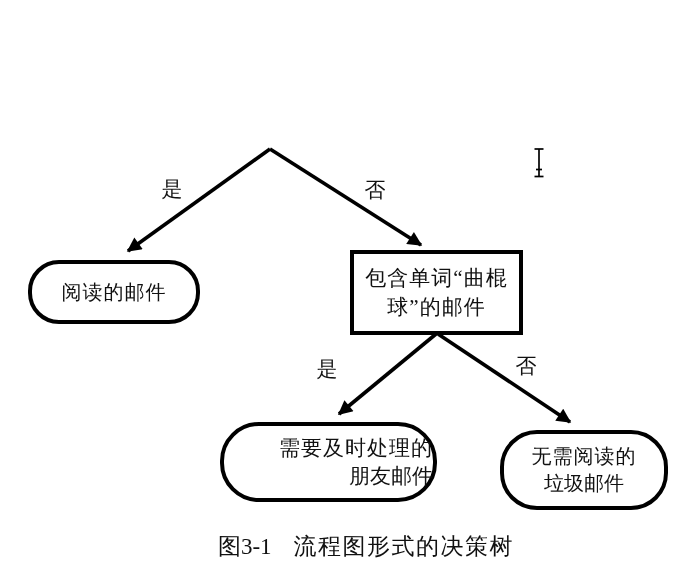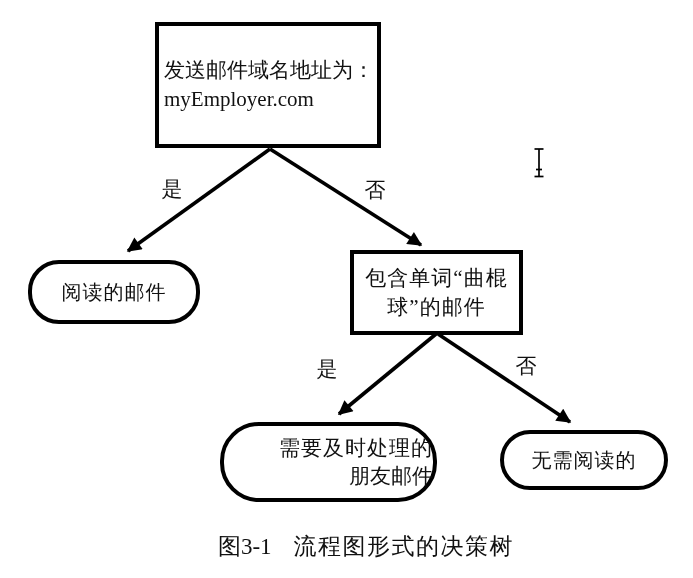--- a/index.html
+++ b/index.html
@@ -47,21 +47,21 @@
     line-height: 29px;
     letter-spacing: 1px;
   }
   .node-leaf-bl {
     left: 220px; top: 422px; width: 217px; height: 80px;
     border-radius: 39px;
     line-height: 28px;
     align-items: flex-end;
   }
   .node-leaf-br {
-    left: 500px; top: 430px; width: 168px; height: 60px;
+    left: 500px; top: 430px; width: 168px; height: 80px;
     border-radius: 37px;
     line-height: 27px;
     font-size: 20px;
   }
   .nline { display: block; }
   .spread-wide { letter-spacing: 5px; text-indent: 5px; }
   .spread-slight { letter-spacing: 1px; }
   .edge-label {
     position: absolute;
     transform: translate(-50%, -50%);
@@ -100,24 +100,20 @@
       <marker id="arrowhead" viewBox="0 0 10 10" refX="9" refY="5" markerWidth="5.5" markerHeight="4" orient="auto" markerUnits="strokeWidth">
         <path d="M0,0 L10,5 L0,10 Z" fill="#000000"></path>
       </marker>
     </defs>
     <path d="M270,149 L128,251" stroke="#000000" stroke-width="3.6" fill="none" marker-end="url(#arrowhead)"></path>
     <path d="M270,149 L421,245" stroke="#000000" stroke-width="3.6" fill="none" marker-end="url(#arrowhead)"></path>
     <path d="M436,334 L339,414" stroke="#000000" stroke-width="3.6" fill="none" marker-end="url(#arrowhead)"></path>
     <path d="M438,334 L570,422" stroke="#000000" stroke-width="3.6" fill="none" marker-end="url(#arrowhead)"></path>
   </svg>
 
-  <div class="node node-root">
-    <span class="nline">发送邮件域名地址为：</span>
-    <span class="nline">myEmployer.com</span>
-  </div>
 
   <div class="edge-label" id="label-yes-1">是</div>
   <div class="edge-label" id="label-no-1">否</div>
 
   <div class="node node-leaf-left">
     <span class="nline spread-slight">阅读的邮件</span>
   </div>
 
   <div class="node node-decision">
     <span class="nline">包含单词“曲棍</span>
@@ -127,20 +123,21 @@
   <div class="edge-label" id="label-yes-2">是</div>
   <div class="edge-label" id="label-no-2">否</div>
 
   <div class="node node-leaf-bl">
     <span class="nline spread-slight">需要及时处理的</span>
     <span class="nline">朋友邮件</span>
   </div>
 
   <div class="node node-leaf-br">
     <span class="nline spread-slight">无需阅读的</span>
+    <span class="nline">垃圾邮件</span>
   </div>
 
   <div class="caption">
     <span>图3-1</span><span class="cap-title">流程图形式的决策树</span>
   </div>
 
   <svg id="text-cursor" viewBox="0 0 14 33" xmlns="http://www.w3.org/2000/svg">
     <g stroke="#000000" stroke-width="1.7" fill="none">
       <line x1="7" y1="3" x2="7" y2="30.5"></line>
       <line x1="2.5" y1="3" x2="11.5" y2="3"></line>

